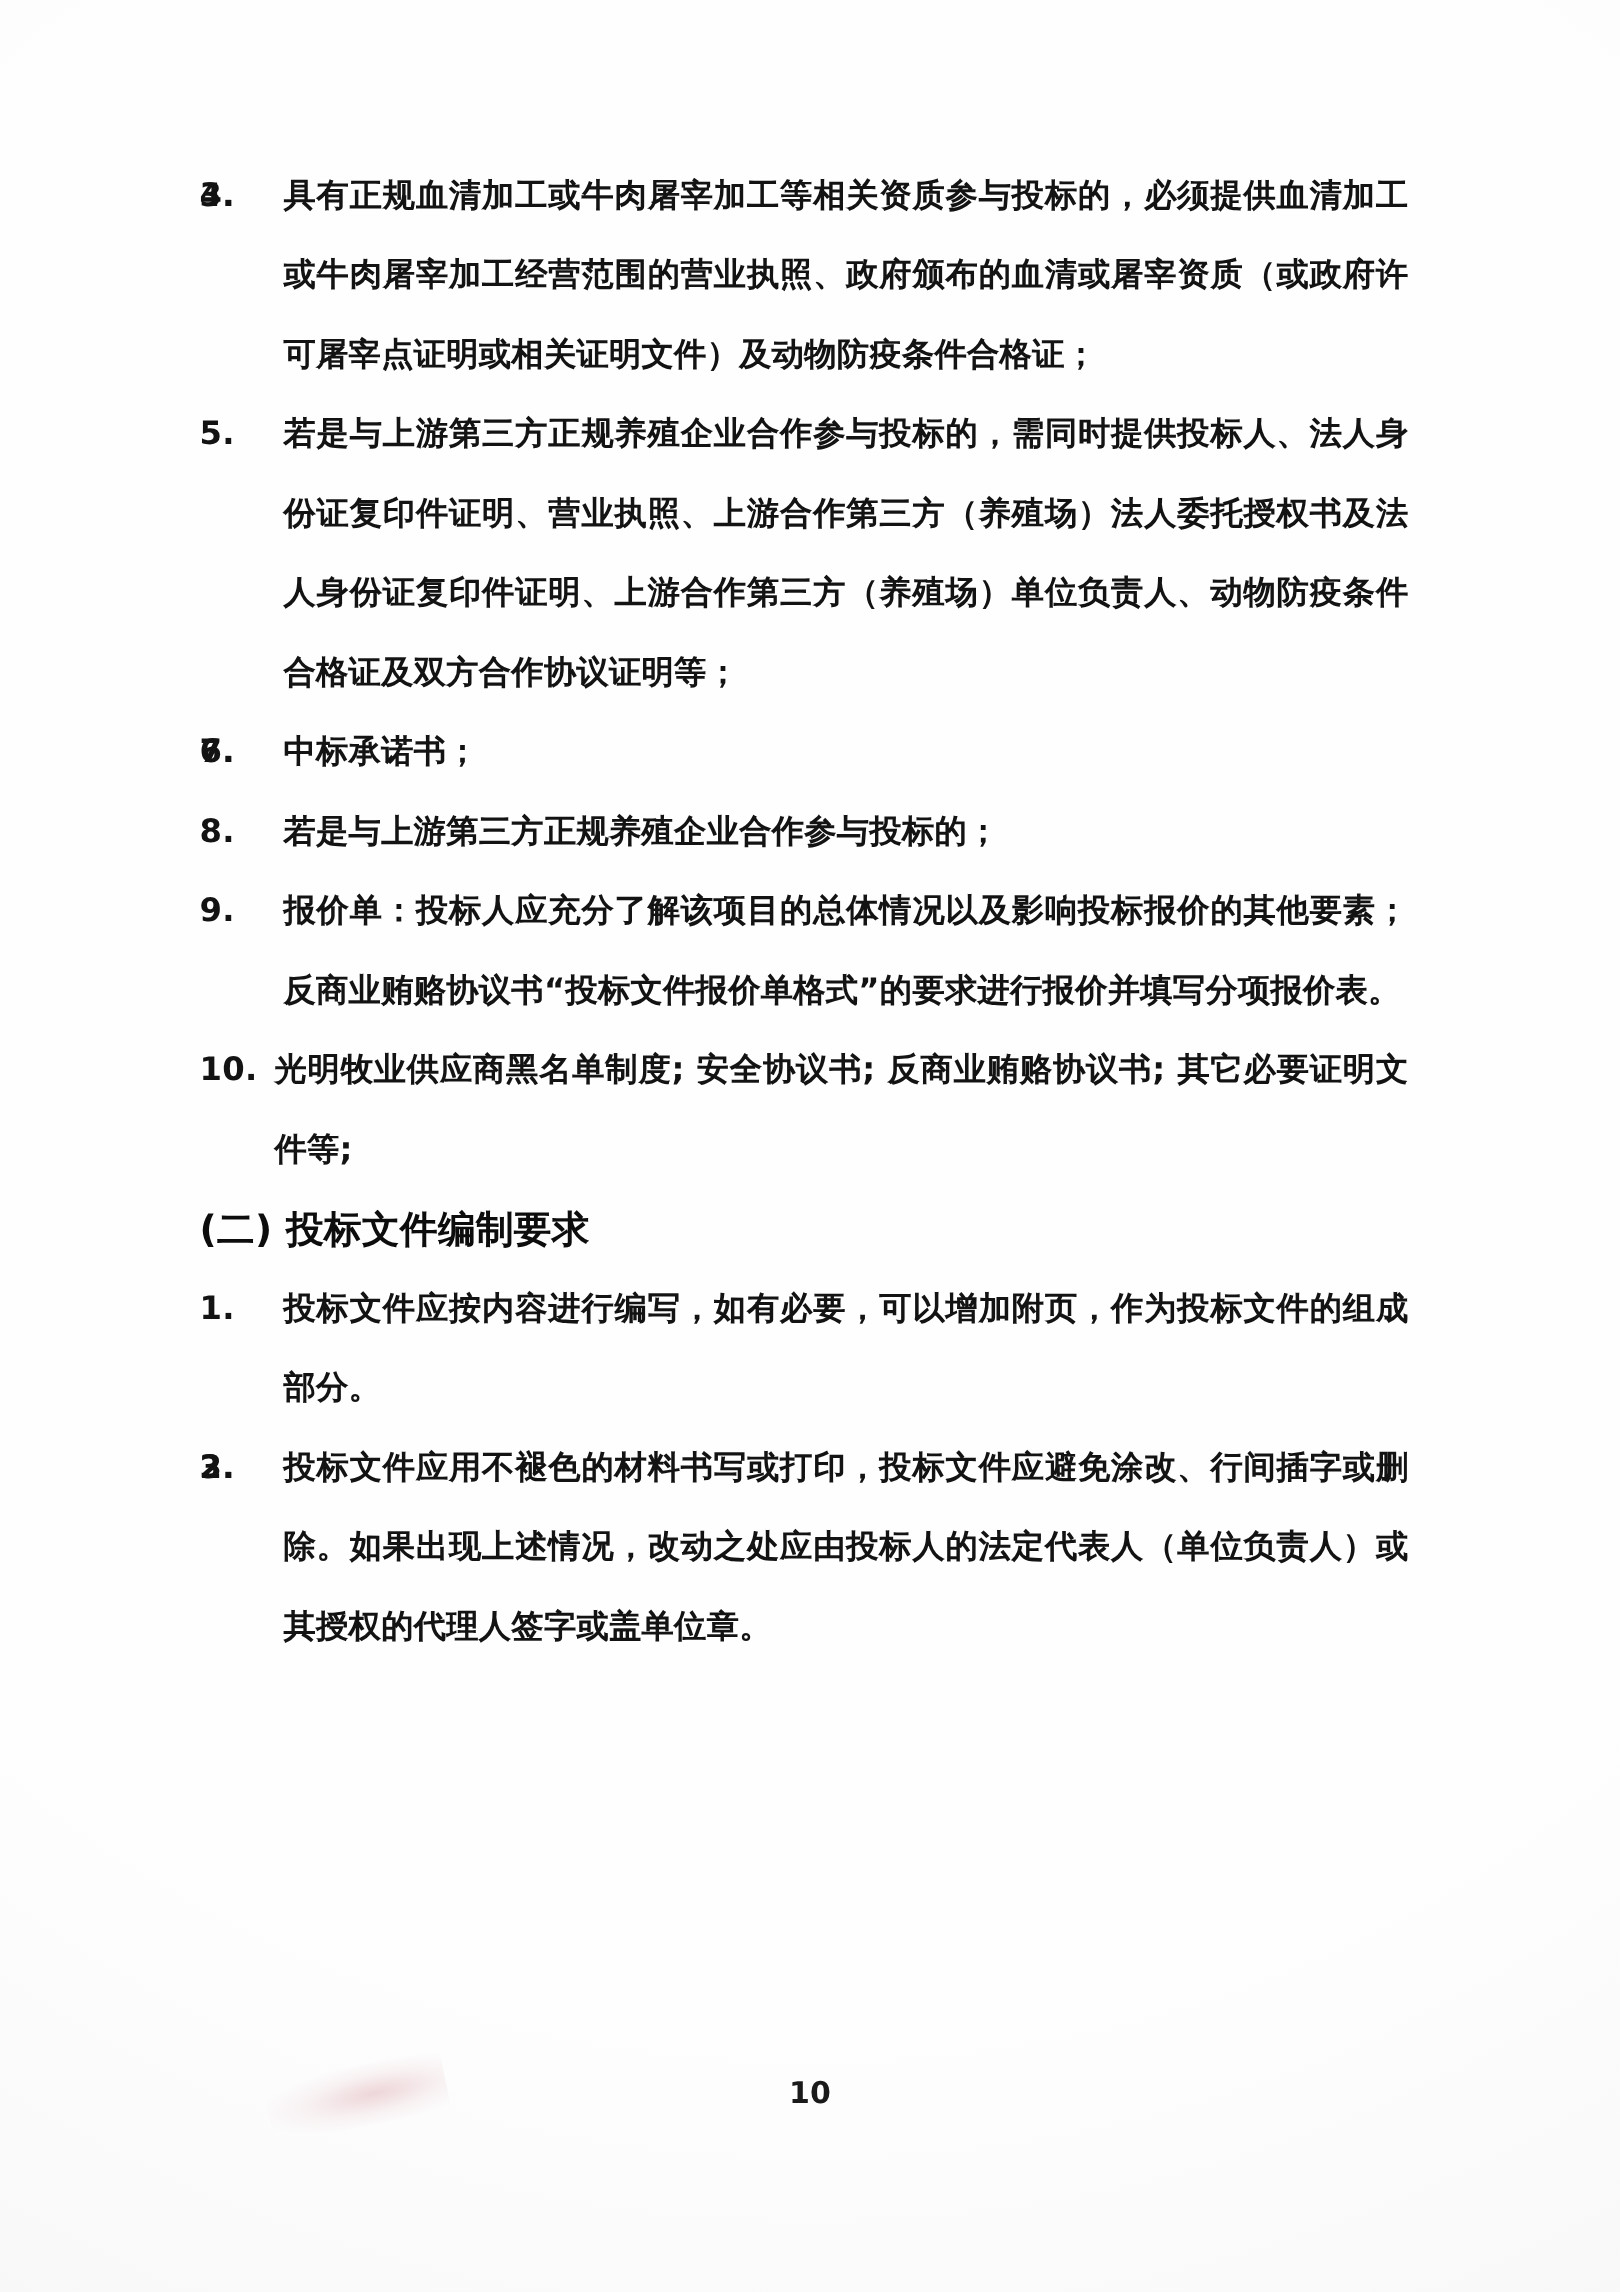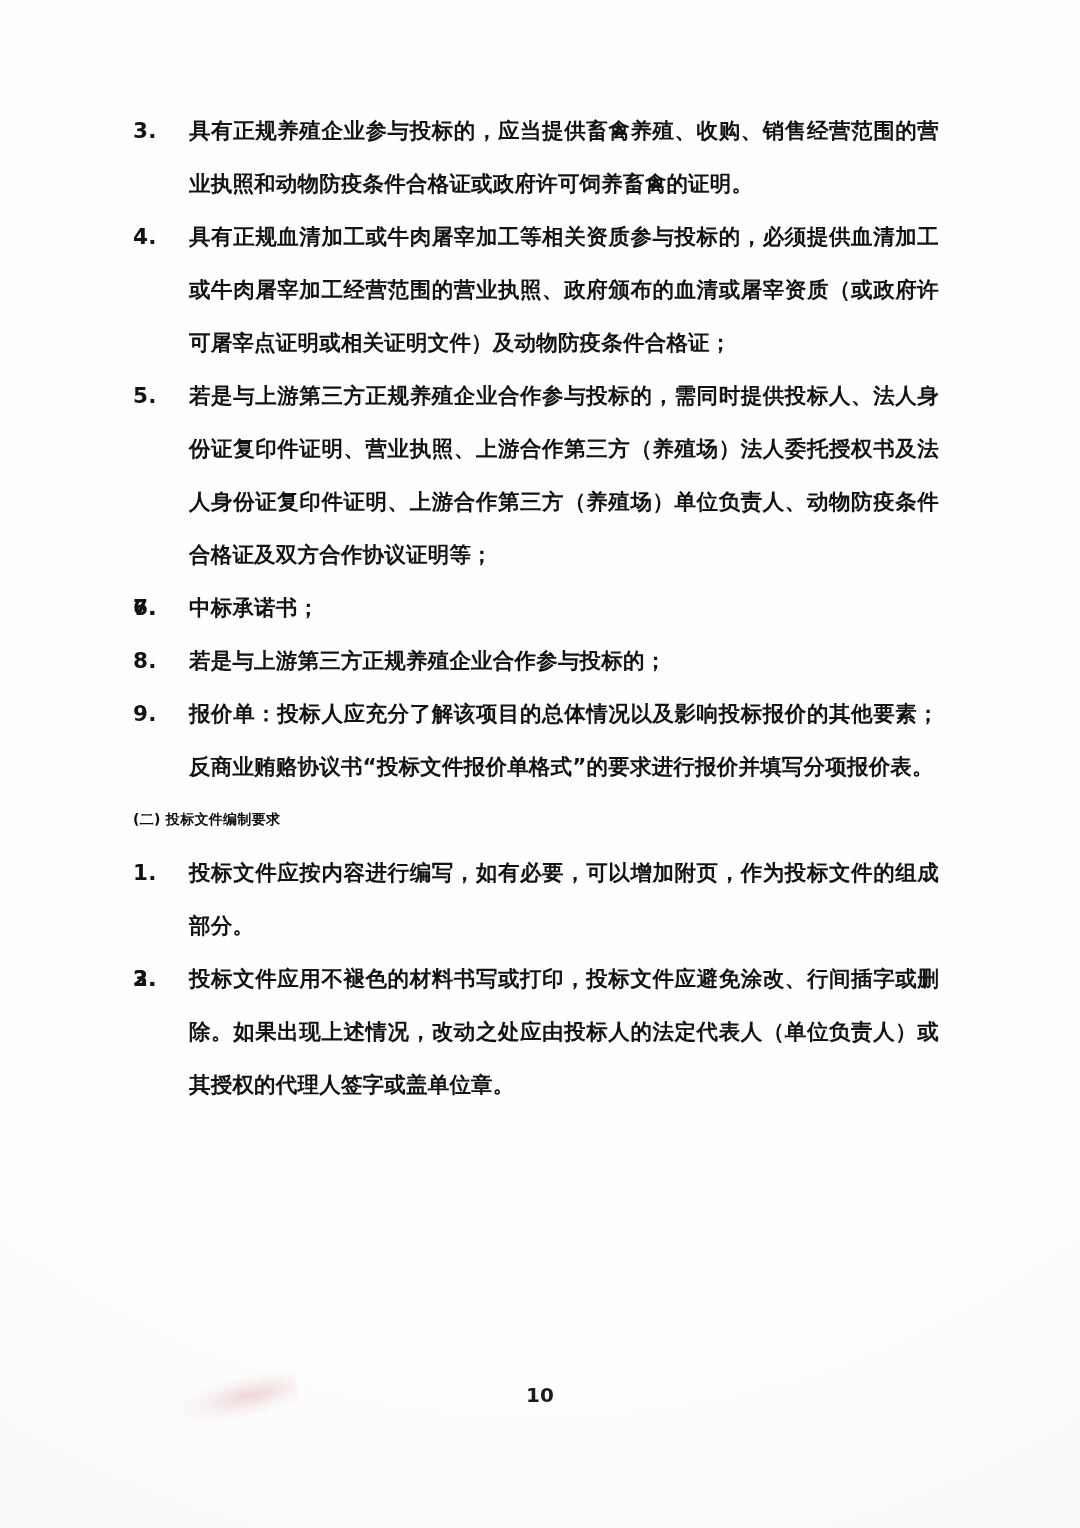--- a/index.html
+++ b/index.html
@@ -67,21 +67,21 @@
     font-weight: 600;
   }
   .item.wide > .num {
     width: 52px;
   }
   .item.wide {
     padding-left: 50px;
   }
   .heading {
     font-weight: 800;
-    font-size: 14px;
+    font-size: 25px;
     line-height: 53px;
     letter-spacing: 0.3px;
     color: #0d0d0d;
   }
   .page-number {
     position: absolute;
     left: 0;
     right: 0;
     top: 1383px;
     text-align: center;
@@ -97,21 +97,21 @@
 </head>
 <body>
 
 <div class="page">
   <div class="paper-tone"></div>
   <div class="stamp-smudge"></div>
 
   <div class="content">
 
     <p class="para item">
-      <span class="num">3.</span><span class="body-text">具有正规养殖企业参与投标的，应当提供畜禽养殖、收购、销售经营范围的营业执照和动物防疫条件合格证或政府许可饲养畜禽的证明。</span>
+      <span class="num">3.</span>
     </p>
 
     <p class="para item">
       <span class="num">4.</span><span class="body-text">具有正规血清加工或牛肉屠宰加工等相关资质参与投标的，必须提供血清加工或牛肉屠宰加工经营范围的营业执照、政府颁布的血清或屠宰资质（或政府许可屠宰点证明或相关证明文件）及动物防疫条件合格证；</span>
     </p>
 
     <p class="para item">
       <span class="num">5.</span><span class="body-text">若是与上游第三方正规养殖企业合作参与投标的，需同时提供投标人、法人身份证复印件证明、营业执照、上游合作第三方（养殖场）法人委托授权书及法人身份证复印件证明、上游合作第三方（养殖场）单位负责人、动物防疫条件合格证及双方合作协议证明等；</span>
     </p>
 
@@ -124,20 +124,23 @@
     </p>
 
     <p class="para item">
       <span class="num">8.</span><span class="body-text">若是与上游第三方正规养殖企业合作参与投标的；</span>
     </p>
 
     <p class="para item">
       <span class="num">9.</span><span class="body-text">报价单：投标人应充分了解该项目的总体情况以及影响投标报价的其他要素；反商业贿赂协议书“投标文件报价单格式”的要求进行报价并填写分项报价表。</span>
     </p>
 
+    <p class="para item wide">
+      <span class="num">10.</span><span class="body-text">光明牧业供应商黑名单制度; 安全协议书; 反商业贿赂协议书; 其它必要证明文件等;</span>
+    </p>
 
     <p class="para heading">(二) 投标文件编制要求</p>
 
     <p class="para item">
       <span class="num">1.</span><span class="body-text">投标文件应按内容进行编写，如有必要，可以增加附页，作为投标文件的组成部分。</span>
     </p>
 
     <p class="para item">
       <span class="num">2.</span>
     </p>

